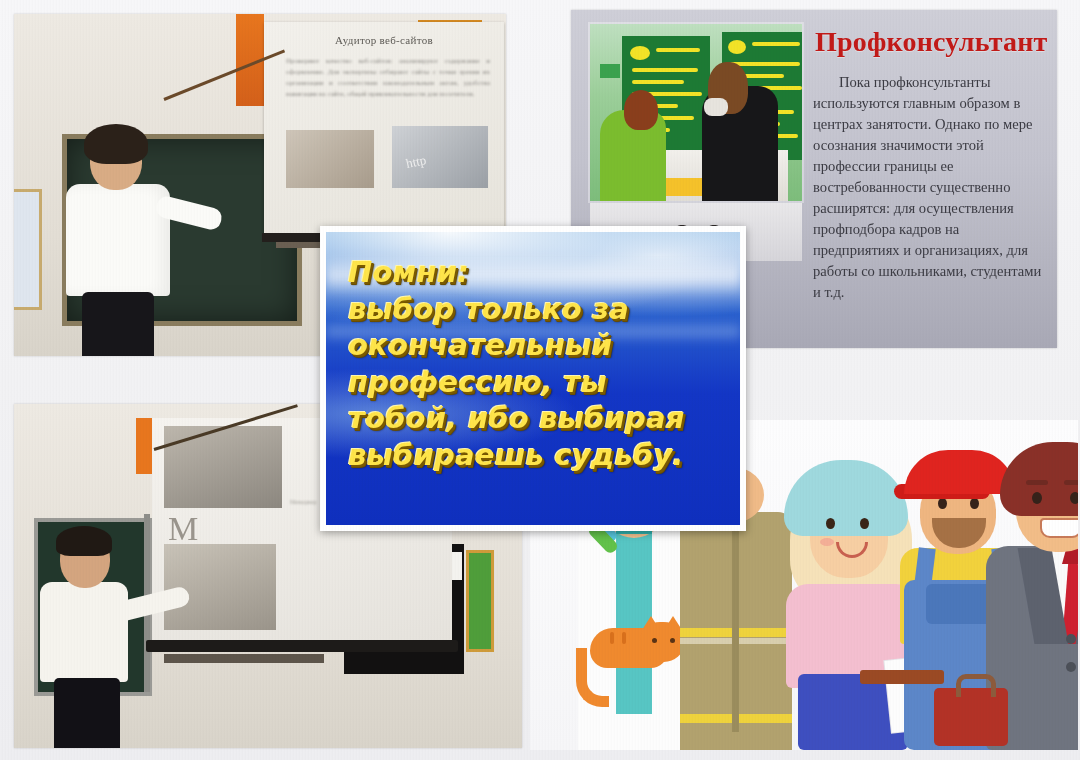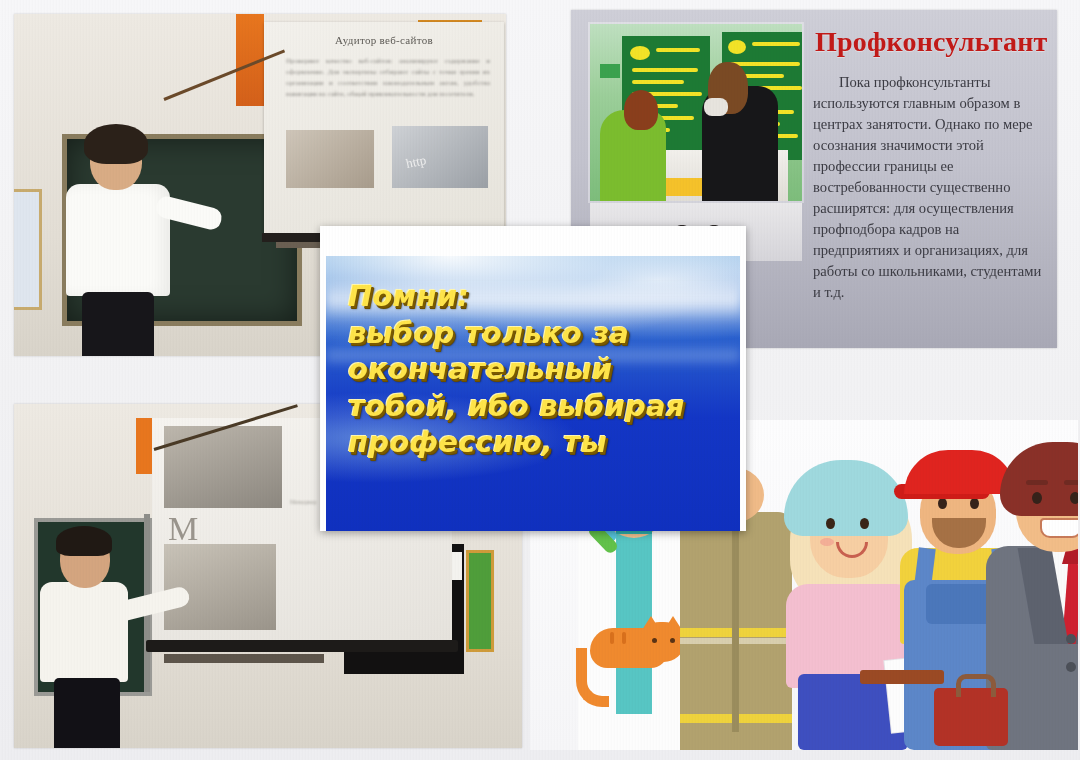--- a/index.html
+++ b/index.html
@@ -190,21 +190,21 @@
   .belt{position:absolute;left:330px;top:250px;width:84px;height:14px;background:#9b4a24;border-radius:3px;}
 
   
   #slide-quote{left:320px;top:226px;width:426px;height:305px;
     background:#fff;padding:6px;box-sizing:border-box;box-shadow:0 2px 8px rgba(0,0,0,.35);z-index:40;}
   .sky{position:relative;width:100%;height:100%;overflow:hidden;
     background:
       radial-gradient(ellipse 120% 55% at 30% 0%, rgba(255,255,255,.92) 0%, rgba(205,225,245,.55) 32%, rgba(255,255,255,0) 60%),
       radial-gradient(ellipse 90% 30% at 80% 8%, rgba(255,255,255,.85) 0%, rgba(255,255,255,0) 70%),
       radial-gradient(ellipse 70% 22% at 12% 62%, rgba(150,195,235,.55) 0%, rgba(255,255,255,0) 70%),
-      linear-gradient(180deg,#7fb4e4 0%,#2b63cf 26%,#1336c6 55%,#0f2fbe 100%); margin-top: 24px;}
+      linear-gradient(180deg,#7fb4e4 0%,#2b63cf 26%,#1336c6 55%,#0f2fbe 100%);}
   .sky .cloudband{position:absolute;left:0;right:0;top:8%;height:14%;
       background:linear-gradient(180deg,rgba(255,255,255,0),rgba(255,255,255,.65),rgba(255,255,255,0));filter:blur(4px);}
   .sky .cloudband2{position:absolute;left:0;right:0;top:30%;height:8%;
       background:linear-gradient(180deg,rgba(255,255,255,0),rgba(200,225,250,.35),rgba(255,255,255,0));filter:blur(5px);}
   .quote{position:absolute;left:22px;right:14px;top:22px;
     font-family:"DejaVu Sans", sans-serif;font-weight:bold;font-style:italic;
     font-size:29px;line-height:1.26;color:#ffe54a;letter-spacing:.2px;
     text-shadow:
       2px 2px 0 #7a5a00, 2.5px 2.5px 0 #6a4d00,
       3px 3px 2px rgba(0,0,0,.55), -1px -1px 0 #fff7b0;}
@@ -416,20 +416,21 @@
   </div>
 
   <div class="panel" id="slide-quote">
     <div class="sky">
       <div class="cloudband"></div>
       <div class="cloudband2"></div>
       <div class="quote">
         <span class="ln">Помни:</span>
         <span class="ln">выбор только за</span>
         <span class="ln">окончательный</span>
+        <span class="ln">профессию, ты</span>
         <span class="ln">тобой, ибо выбирая</span>
-        <span class="ln">профессию, ты</span>
+        <span class="ln">выбираешь судьбу.</span>
       </div>
     </div>
   </div>
 
   <div class="scan"></div>
 </div>
 
 </body></html>

